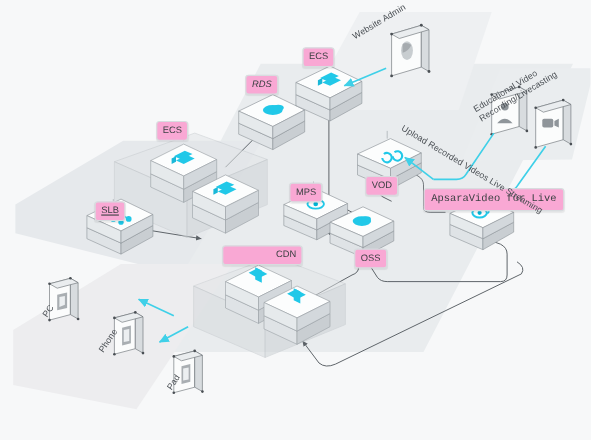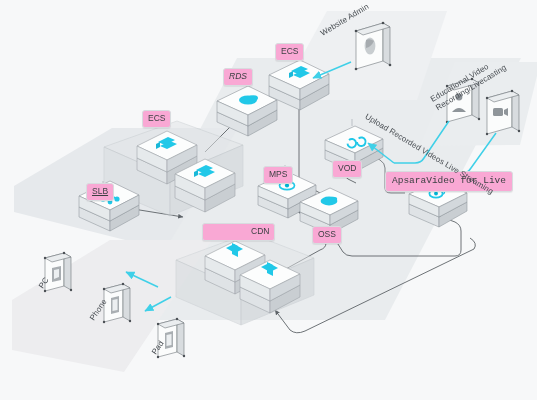--- a/index.html
+++ b/index.html
@@ -359,21 +359,21 @@
     <path d="M171,297 L145,311" marker-end="url(#ar-cyan)"></path>
   </g>
 </svg>
 
 <div class="lbl" style="left:142px;top:110px;">ECS</div>
 <div class="lbl" style="left:275px;top:43px;">ECS</div>
 <div class="lbl" style="left:223px;top:68px;font-style:italic;">RDS</div>
 <div class="lbl" style="left:86px;top:183px;text-decoration:underline;">SLB</div>
 <div class="lbl" style="left:202px;top:223px;padding-left:48px;">CDN</div>
 <div class="lbl" style="left:263px;top:166px;text-align:center;">MPS</div>
-<div class="lbl" style="left:312px;top:226px;">OSS</div>
+<div class="lbl" style="left:322px;top:226px;">OSS</div>
 <div class="lbl" style="left:332px;top:128px;margin-top:32px;">VOD</div>
 <div class="lbl big" style="left:385px;top:171px;font-family:Liberation Mono, monospace;">ApsaraVideo for Live</div>
 
 <div class="rot" style="left:319px;top:30px;transform:rotate(-31deg);">Website Admin</div>
 
 <div class="rot two" style="left:429px;top:96px;transform:rotate(-31deg);">
   <div>Educational Video</div>
   <div>Recording/Livecasting</div>
 </div>
 

